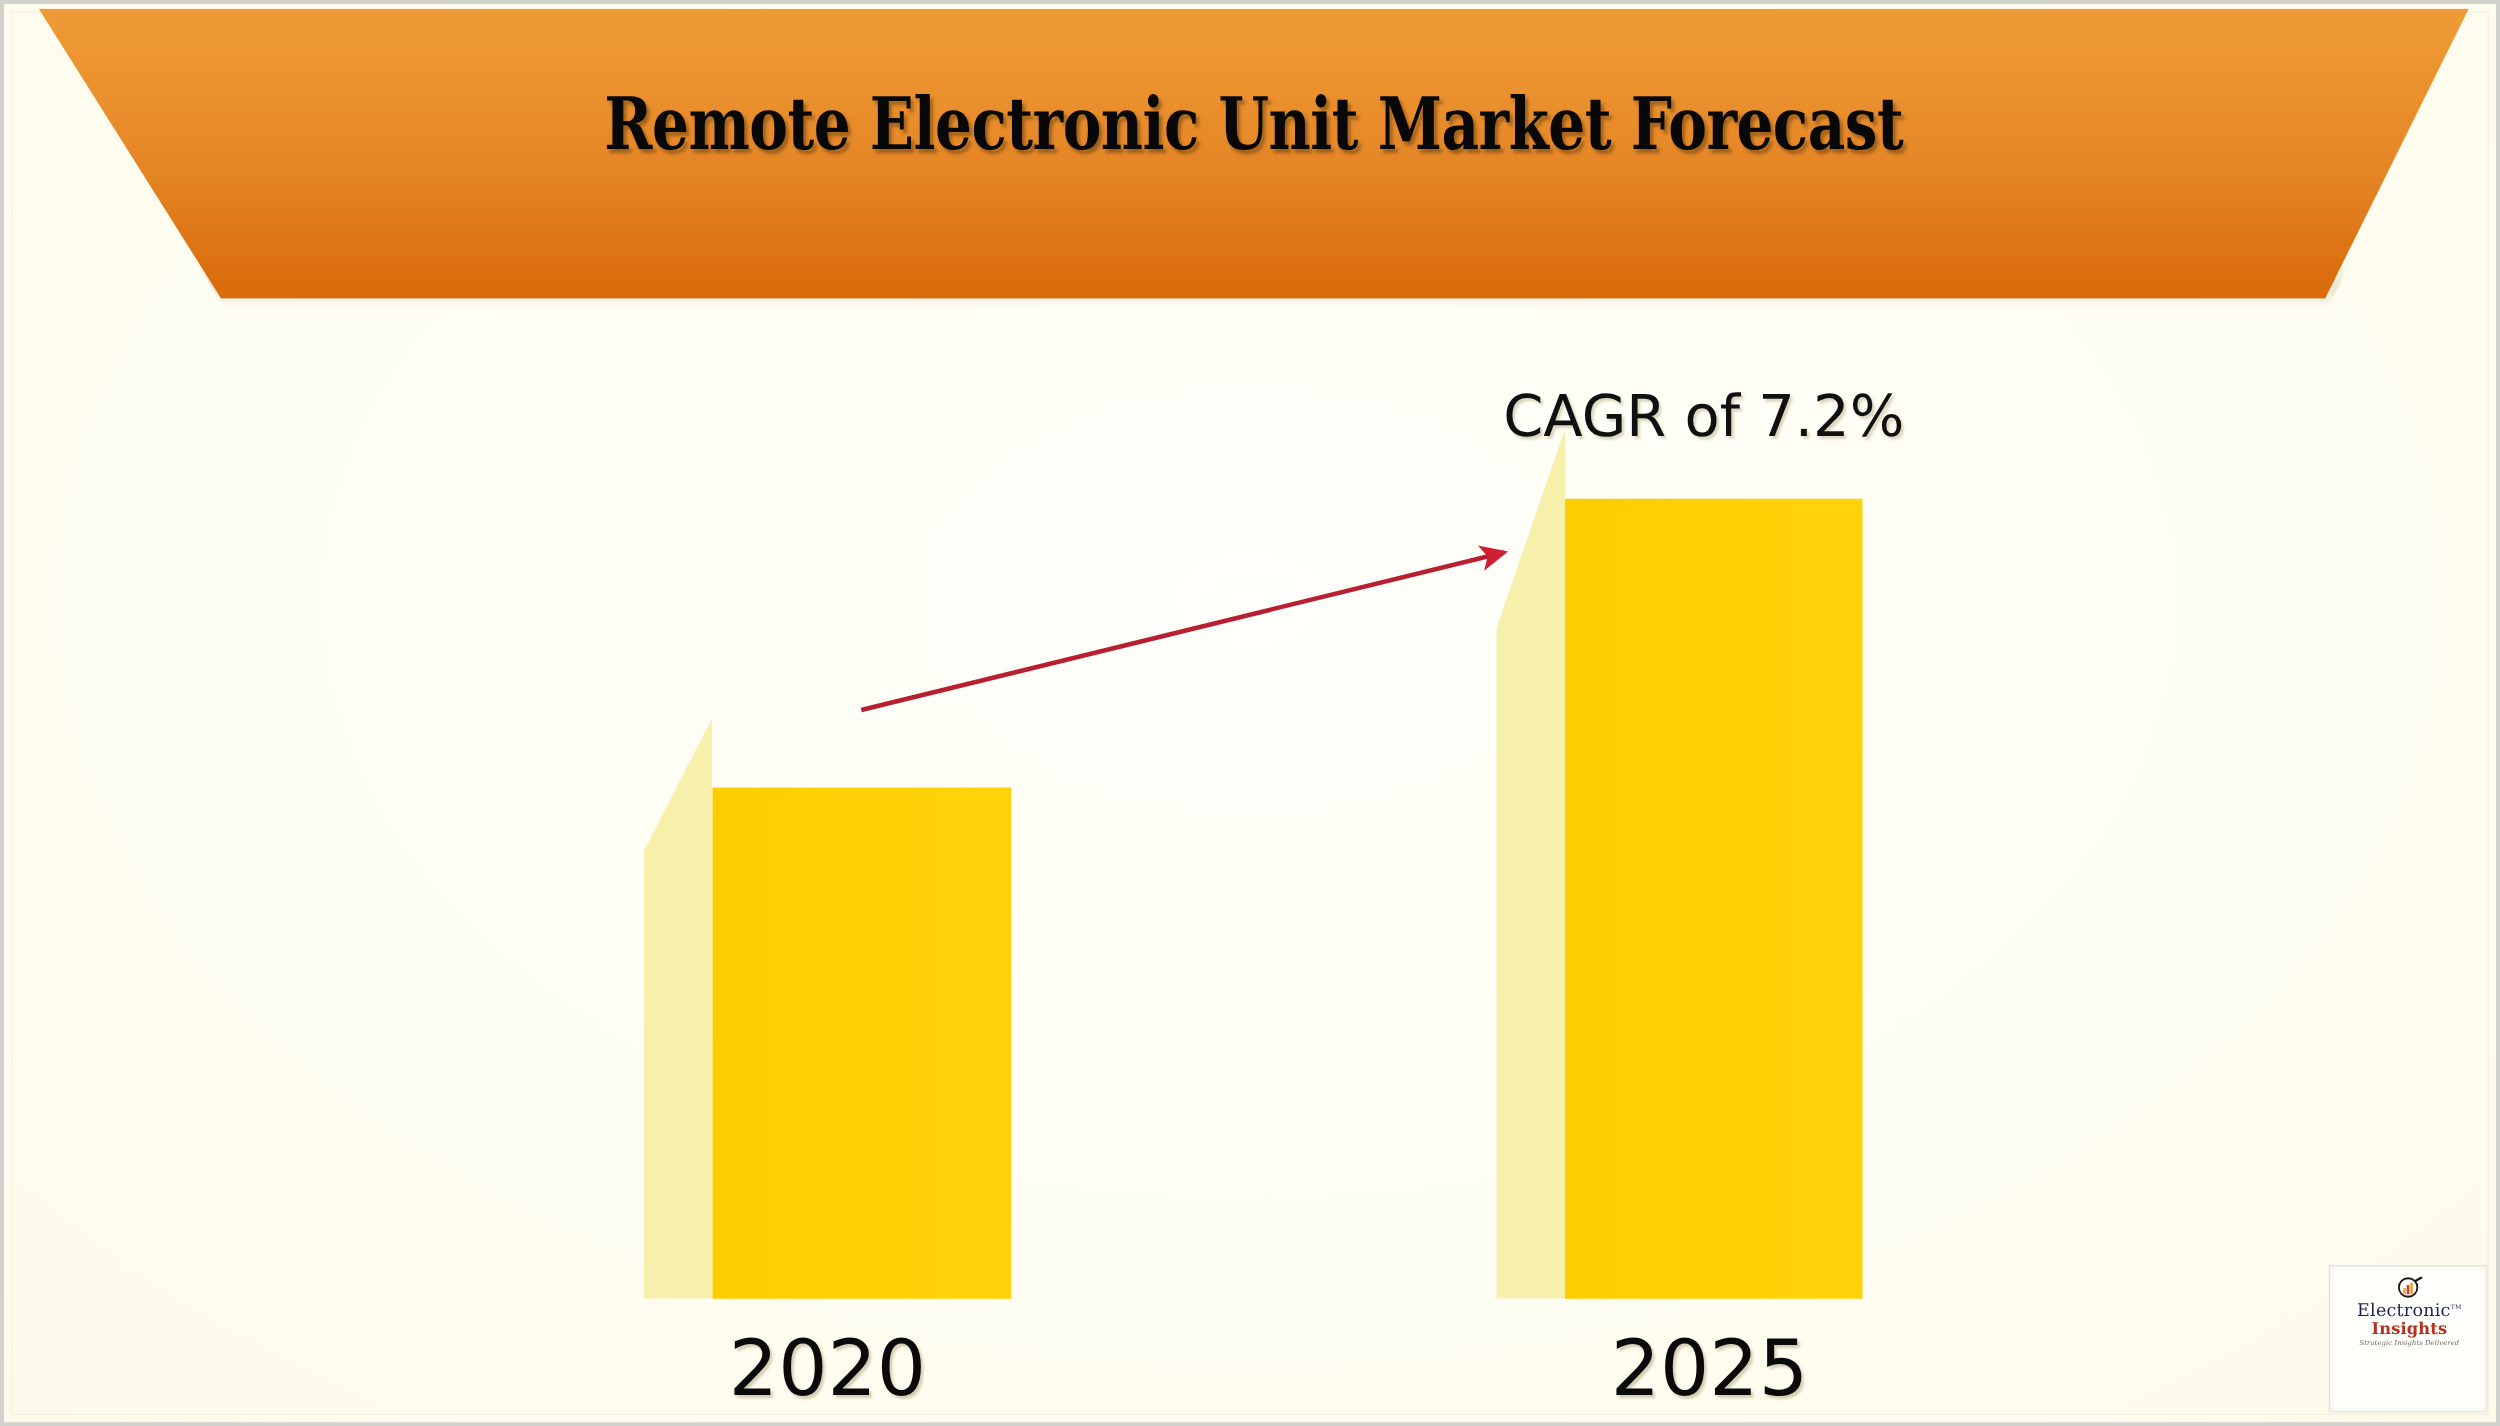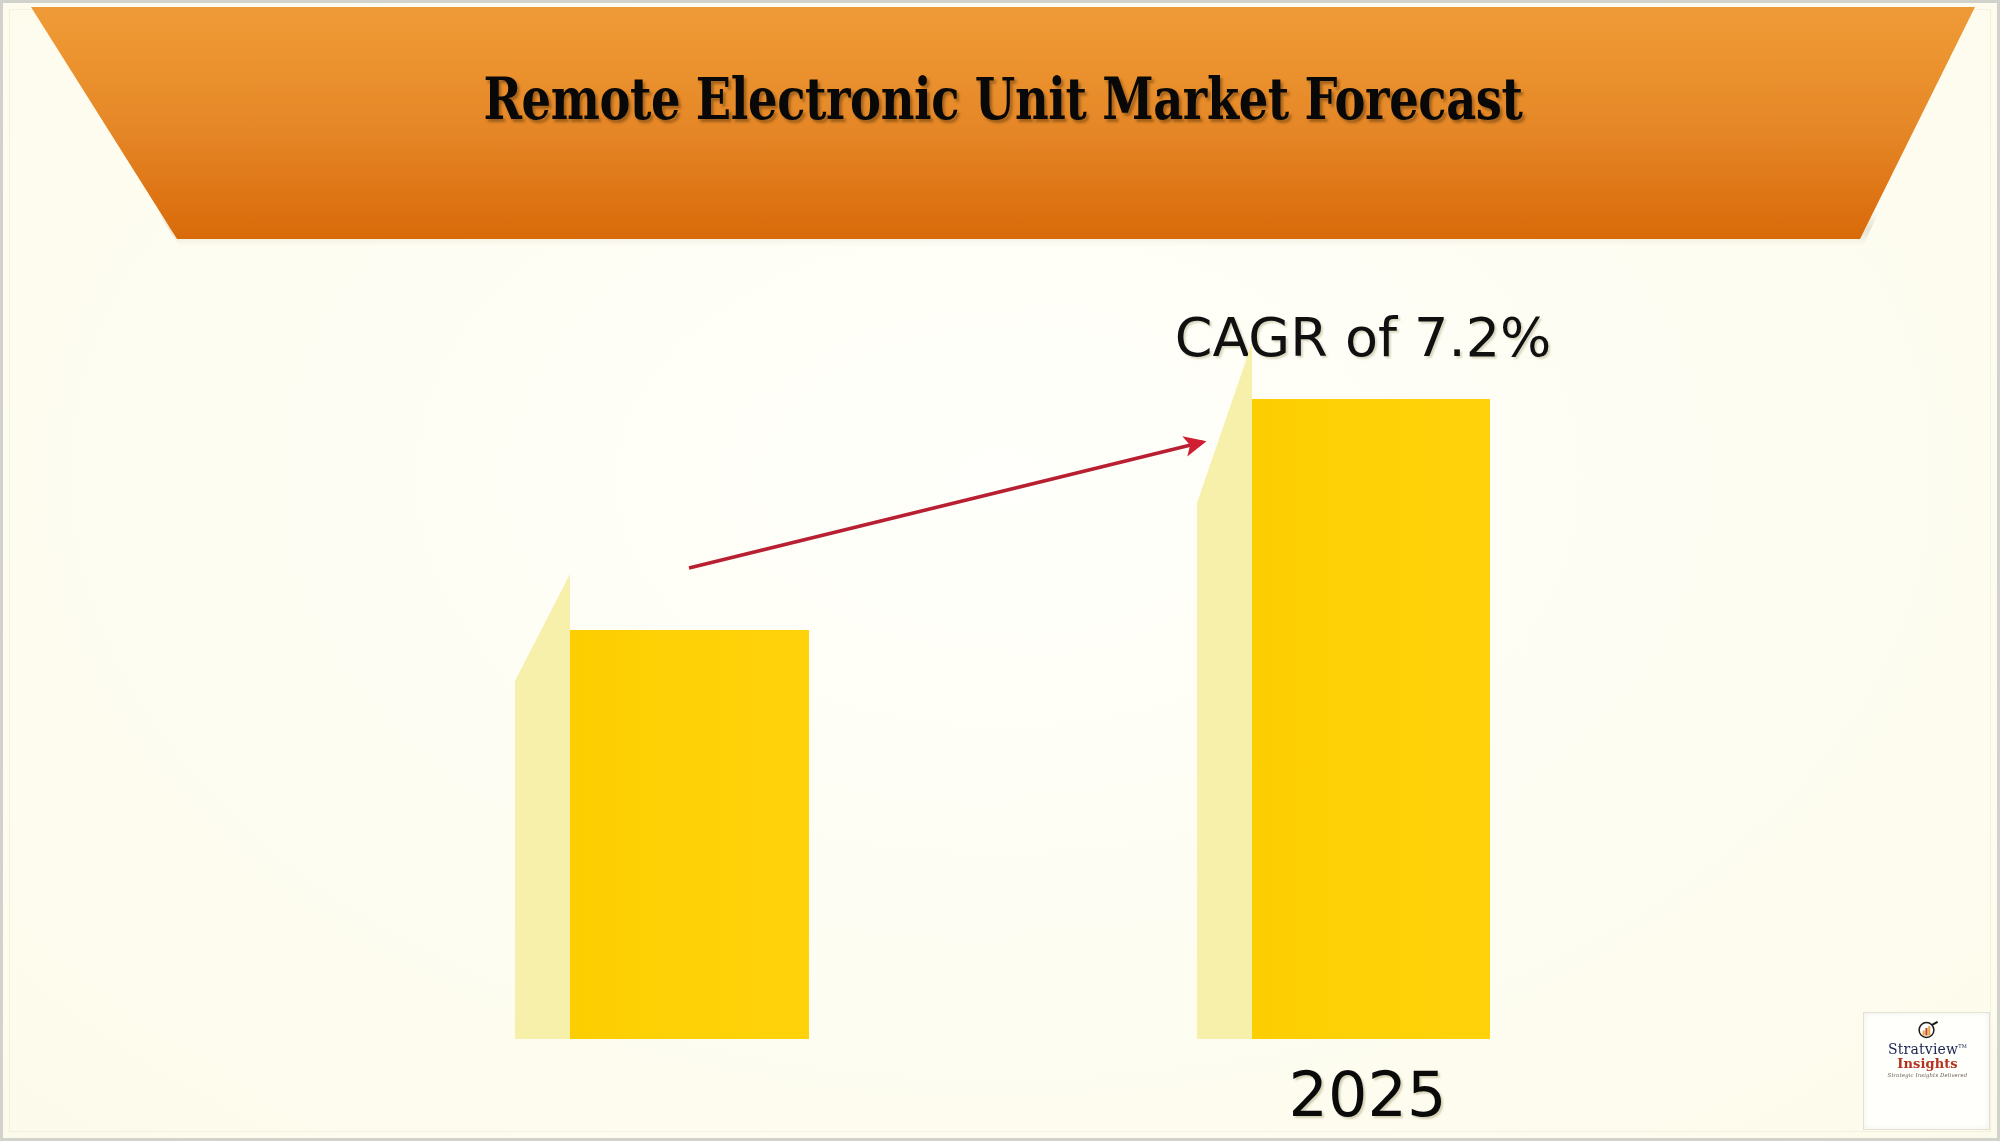--- a/index.html
+++ b/index.html
@@ -67,21 +67,21 @@
     width:2000px; height:905px;
   }
 
   
   #cagr-label {
     position:absolute;
     left:1150px; top:67px;
     width:420px;
     text-align:center;
     font-family:"DejaVu Sans", "Liberation Sans", sans-serif;
-    font-size:54px;
+    font-size:46px;
     font-weight:400;
     color:#101010;
     text-shadow:2px 2px 2px rgba(150,140,90,0.35);
     white-space:nowrap;
   }
 
   
   .bar-group { position:absolute; bottom:105px; }
 
   .bar-side {
@@ -188,20 +188,21 @@
     <div id="header-title">Remote Electronic Unit Market Forecast</div>
   </div>
 
   <div id="chart-area">
 
     <div id="cagr-label">CAGR of 7.2%</div>
 
     <div class="bar-group" id="bar-2020">
       <div class="bar-side"></div>
       <div class="bar-front"></div>
+      <div class="bar-label">2020</div>
     </div>
 
     <div class="bar-group" id="bar-2025">
       <div class="bar-side"></div>
       <div class="bar-front"></div>
       <div class="bar-label">2025</div>
     </div>
 
     <svg id="growth-arrow" viewBox="0 0 2000 905">
       <defs>
@@ -218,19 +219,19 @@
     <div id="logo-inner">
       <div id="logo-mark">
         <svg width="22" height="20" viewBox="0 0 22 20">
           <circle cx="9.5" cy="9" r="7.4" fill="#ffffff" stroke="#1b1b1b" stroke-width="1.5"></circle>
           <rect x="5.6" y="9.5" width="2.1" height="5.0" fill="#E8A33D"></rect>
           <rect x="8.4" y="7.0" width="2.1" height="7.5" fill="#C4461F"></rect>
           <rect x="11.2" y="5.2" width="2.1" height="9.3" fill="#E8A33D"></rect>
           <line x1="14.6" y1="4.2" x2="20.6" y2="0.8" stroke="#1b1b1b" stroke-width="2"></line>
         </svg>
       </div>
-      <div id="logo-word-1"><span>Stratview</span><span id="logo-tm">TM</span></div>
+      <div id="logo-word-1"><span>Electronic</span><span id="logo-tm">TM</span></div>
       <div id="logo-word-2">Insights</div>
       <div id="logo-tagline">Strategic Insights Delivered</div>
     </div>
   </div>
 
 </div>
 
 </body></html>

